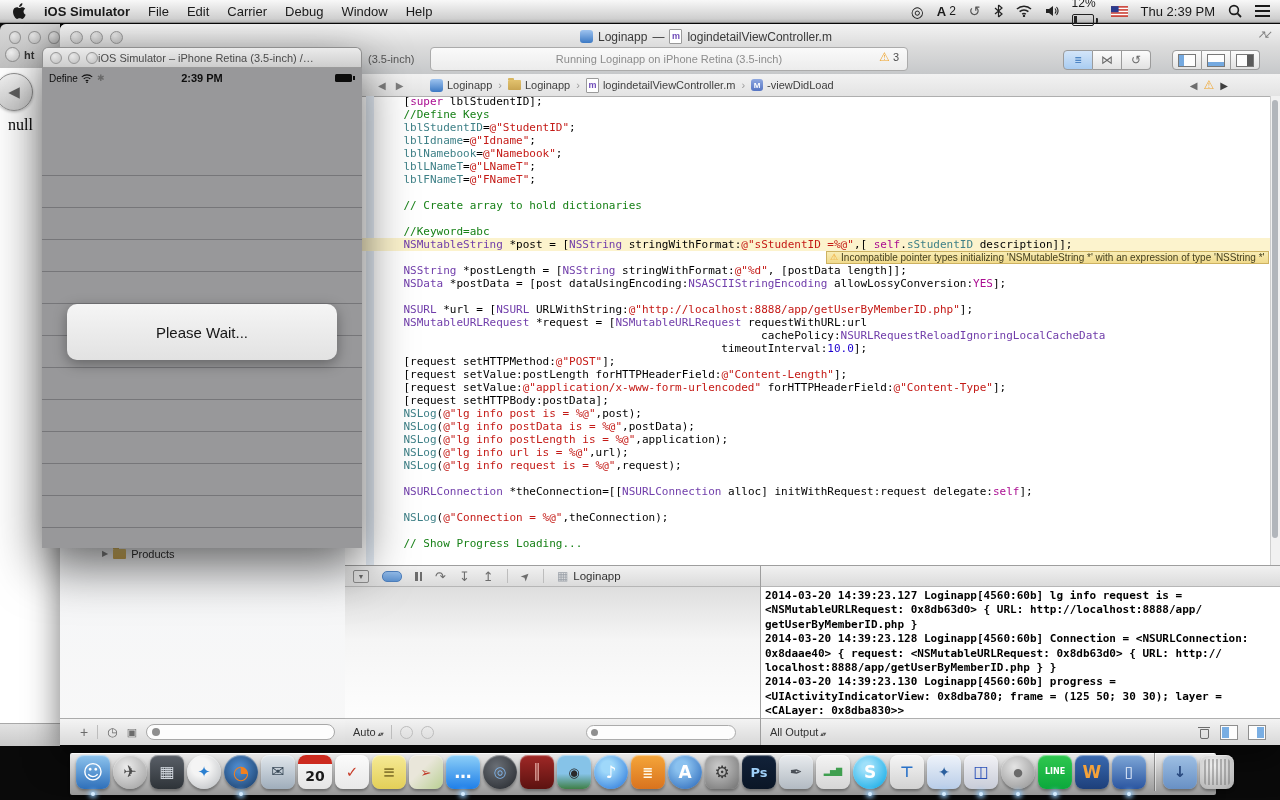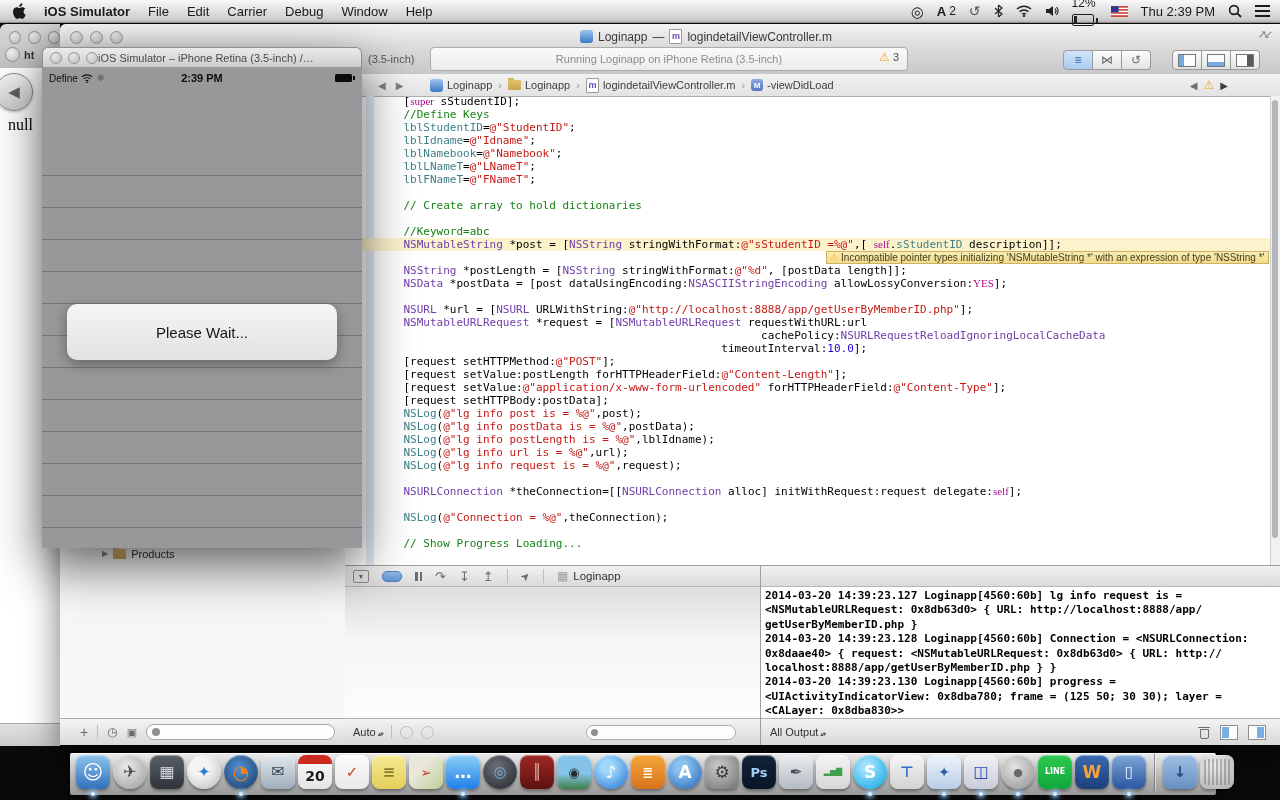--- a/index.html
+++ b/index.html
@@ -89,21 +89,21 @@
   .editor-bg{position:absolute;left:345px;top:96px;width:925px;height:469px;background:#ffffff;z-index:10;}
   .ribbon{position:absolute;left:366px;top:96px;width:8px;height:469px;background:#e4ecf5;z-index:11;}
   .scrolltrack{position:absolute;left:1270px;top:96px;width:10px;height:469px;background:#f1f1f1;border-left:1px solid #cfcfcf;z-index:11;}
   .scrollthumb{position:absolute;left:1272px;top:100px;width:6px;height:438px;border-radius:3px;background:#b2b6bb;z-index:12;}
   .code{position:absolute;left:345px;top:95px;width:925px;height:470px;overflow:hidden;z-index:11;
     font-family:"DejaVu Sans Mono",monospace;font-size:11px;}
   .cl{height:13px;line-height:13px;white-space:pre;padding-left:32px;position:relative;}
   .cl-warn{background:#fcf3cd;}
   .selhl{background:#c6ccd3;}
   .tk-p{color:#000;}.tk-c{color:#178117;}.tk-s{color:#c41a16;}.tk-t{color:#703daa;}
-  .tk-v{color:#3e8087;}.tk-k{color:#aa0d91;font-family:Liberation Serif, serif;}.tk-n{color:#1c00cf;}
+  .tk-v{color:#3e8087;}.tk-k{color:#aa0d91;}.tk-n{color:#1c00cf;}
   .ann-chip{position:absolute;left:481px;top:0;width:443px;height:13px;box-sizing:border-box;
     background:linear-gradient(180deg,#f8ecb4,#f1db8d);border:1px solid #cdb261;
     display:flex;align-items:center;gap:3px;padding-left:3px;
     font-family:"Liberation Sans",sans-serif;font-size:10px;color:#45401f;white-space:nowrap;overflow:hidden;}
   .ann-chip .tri{font-size:9px;}
 
   
   .debugbar{position:absolute;left:345px;top:565px;width:935px;height:22px;z-index:11;
     background:linear-gradient(180deg,#f1f1f1,#dbdbdb);border-top:1px solid #9e9e9e;border-bottom:1px solid #b6b6b6;
     display:flex;align-items:center;gap:13px;padding-left:8px;box-sizing:border-box;color:#686868;}
@@ -289,21 +289,21 @@
     <span class="oval">
         <i></i>
       </span>
   </div>
 
   <div class="editor-bg"></div>
   <div class="ribbon"></div>
   <div class="scrolltrack"></div>
   <div class="scrollthumb"></div>
   <div class="code">
-      <div class="cl"><span><span class="tk-p">    [</span><span class="tk-k">super</span><span class="tk-p"> sStudentID];</span></span></div>
+      <div class="cl"><span><span class="tk-p">    [</span><span class="tk-k">super</span><span class="tk-p"> lblStudentID];</span></span></div>
       <div class="cl"><span><span class="tk-c">    //Define Keys</span></span></div>
       <div class="cl"><span><span class="tk-v">    lblStudentID</span><span class="tk-p">=</span><span class="tk-s">@"StudentID"</span><span class="tk-p">;</span></span></div>
       <div class="cl"><span><span class="tk-v">    lblIdname</span><span class="tk-p">=</span><span class="tk-s">@"Idname"</span><span class="tk-p">;</span></span></div>
       <div class="cl"><span><span class="tk-v">    lblNamebook</span><span class="tk-p">=</span><span class="tk-s">@"Namebook"</span><span class="tk-p">;</span></span></div>
       <div class="cl"><span><span class="tk-v">    lblLNameT</span><span class="tk-p">=</span><span class="tk-s">@"LNameT"</span><span class="tk-p">;</span></span></div>
       <div class="cl"><span><span class="tk-v">    lblFNameT</span><span class="tk-p">=</span><span class="tk-s">@"FNameT"</span><span class="tk-p">;</span></span></div>
       <div class="cl"><span></span></div>
       <div class="cl"><span><span class="tk-c">    // Create array to hold dictionaries</span></span></div>
       <div class="cl"><span></span></div>
       <div class="cl"><span><span class="tk-c">    //Keyword=abc</span></span></div>
@@ -318,21 +318,21 @@
       <div class="cl"><span><span class="tk-t">    NSURL</span><span class="tk-p"> *url = [</span><span class="tk-t">NSURL</span><span class="tk-p"> URLWithString:</span><span class="tk-s">@"http://localhost:8888/app/getUserByMemberID.php"</span><span class="tk-p">];</span></span></div>
       <div class="cl"><span><span class="tk-t">    NSMutableURLRequest</span><span class="tk-p"> *request = [</span><span class="tk-t">NSMutableURLRequest</span><span class="tk-p"> requestWithURL:url</span></span></div>
       <div class="cl"><span><span class="tk-p">                                                          cachePolicy:</span><span class="tk-t">NSURLRequestReloadIgnoringLocalCacheData</span></span></div>
       <div class="cl"><span><span class="tk-p">                                                    timeoutInterval:</span><span class="tk-n">10.0</span><span class="tk-p">];</span></span></div>
       <div class="cl"><span><span class="tk-p">    [request setHTTPMethod:</span><span class="tk-s">@"POST"</span><span class="tk-p">];</span></span></div>
       <div class="cl"><span><span class="tk-p">    [request setValue:postLength forHTTPHeaderField:</span><span class="tk-s">@"Content-Length"</span><span class="tk-p">];</span></span></div>
       <div class="cl"><span><span class="tk-p">    [request setValue:</span><span class="tk-s">@"application/x-www-form-urlencoded"</span><span class="tk-p"> forHTTPHeaderField:</span><span class="tk-s">@"Content-Type"</span><span class="tk-p">];</span></span></div>
       <div class="cl"><span><span class="tk-p">    [request setHTTPBody:postData];</span></span></div>
       <div class="cl"><span><span class="tk-v">    NSLog</span><span class="tk-p">(</span><span class="tk-s">@"lg info post is = %@"</span><span class="tk-p">,post);</span></span></div>
       <div class="cl"><span><span class="tk-v">    NSLog</span><span class="tk-p">(</span><span class="tk-s">@"lg info postData is = %@"</span><span class="tk-p">,postData);</span></span></div>
-      <div class="cl"><span><span class="tk-v">    NSLog</span><span class="tk-p">(</span><span class="tk-s">@"lg info postLength is = %@"</span><span class="tk-p">,lblIdname);</span></span></div>
+      <div class="cl"><span><span class="tk-v">    NSLog</span><span class="tk-p">(</span><span class="tk-s">@"lg info postLength is = %@"</span><span class="tk-p">,application);</span></span></div>
       <div class="cl"><span><span class="tk-v">    NSLog</span><span class="tk-p">(</span><span class="tk-s">@"lg info url is = %@"</span><span class="tk-p">,url);</span></span></div>
       <div class="cl"><span><span class="tk-v">    NSLog</span><span class="tk-p">(</span><span class="tk-s">@"lg info request is = %@"</span><span class="tk-p">,request);</span></span></div>
       <div class="cl"><span></span></div>
       <div class="cl"><span><span class="tk-t">    NSURLConnection</span><span class="tk-p"> *theConnection=[[</span><span class="tk-t">NSURLConnection</span><span class="tk-p"> alloc] initWithRequest:request delegate:</span><span class="tk-k">self</span><span class="tk-p">];</span></span></div>
       <div class="cl"><span></span></div>
       <div class="cl"><span><span class="tk-v">    NSLog</span><span class="tk-p">(</span><span class="tk-s">@"Connection = %@"</span><span class="tk-p">,theConnection);</span></span></div>
       <div class="cl"><span></span></div>
       <div class="cl"><span><span class="tk-c">    // Show Progress Loading...</span></span></div>
     </div>
 

